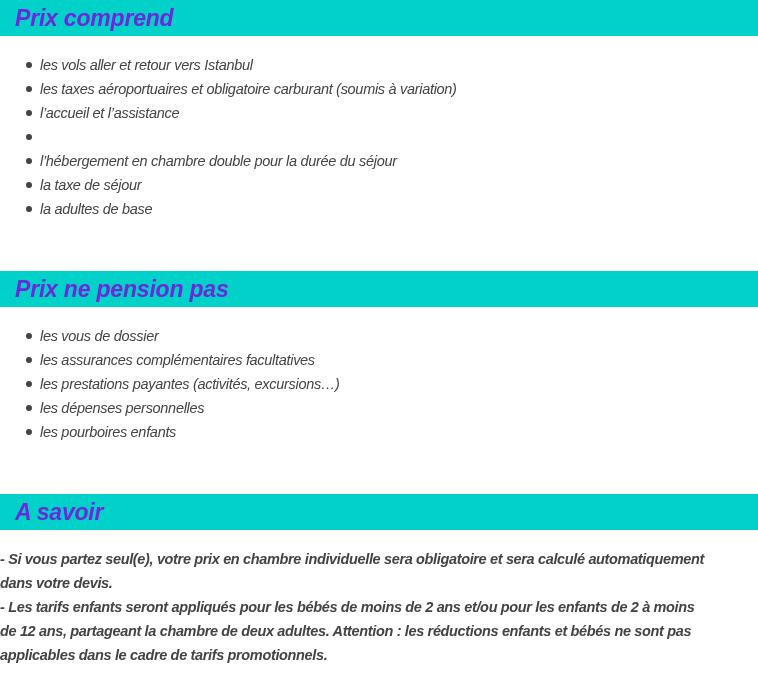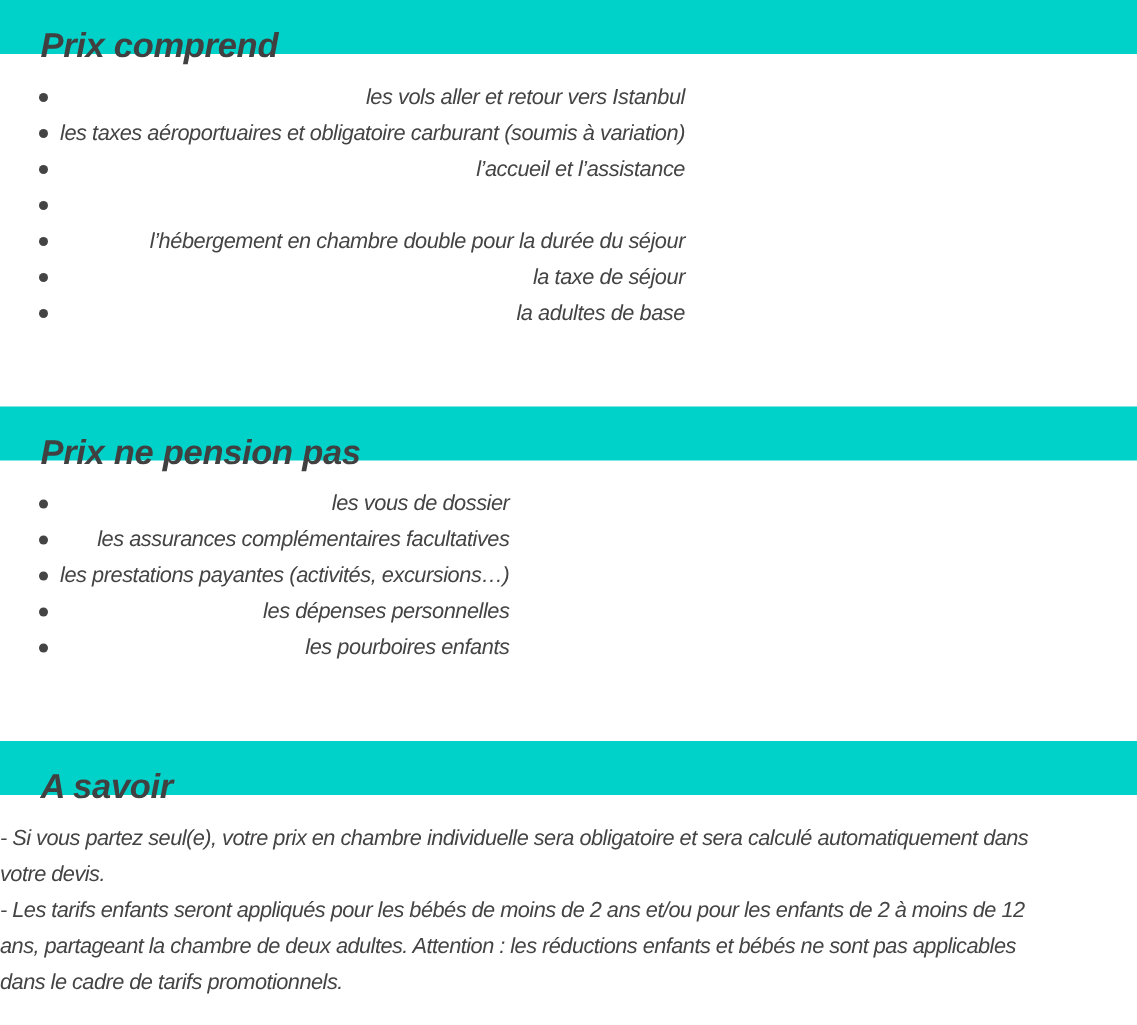--- a/index.html
+++ b/index.html
@@ -18,61 +18,61 @@
     .section-header {
       position: absolute;
       left: 0;
       width: 758px;
       height: 36px;
       background: #00d2ca;
       box-sizing: border-box;
       padding-left: 15px;
     }
     .section-header h2 {
-      margin: 12px;
+      margin: 0;
       font-size: 23px;
       line-height: 36px;
       font-weight: bold;
       font-style: italic;
-      color: #404040;
+      color: #6d28d9;
       letter-spacing: -0.2px;
     }
     ul.bullets {
       position: absolute;
       left: 0;
       margin: 0;
       padding: 0;
       list-style: none;
     }
     ul.bullets li {
       position: relative;
       padding-left: 40px;
       height: 24px;
       line-height: 24px;
       font-size: 14.5px;
       font-style: italic;
       color: #444444;
       white-space: nowrap;
       letter-spacing: -0.3px;
-      text-align: right;
     }
     ul.bullets li .dot {
       position: absolute;
       left: 26px;
       top: 9px;
       width: 6px;
       height: 6px;
       border-radius: 50%;
       background: #444444;
     }
     .note-block {
       position: absolute;
       left: 0;
       top: 547px;
       width: 705px;
+      font-weight: bold;
     }
     .note-block p {
       margin: 0;
       font-size: 14.5px;
       line-height: 24px;
       font-style: italic;
       color: #444444;
       letter-spacing: -0.35px;
     }
   </style>

